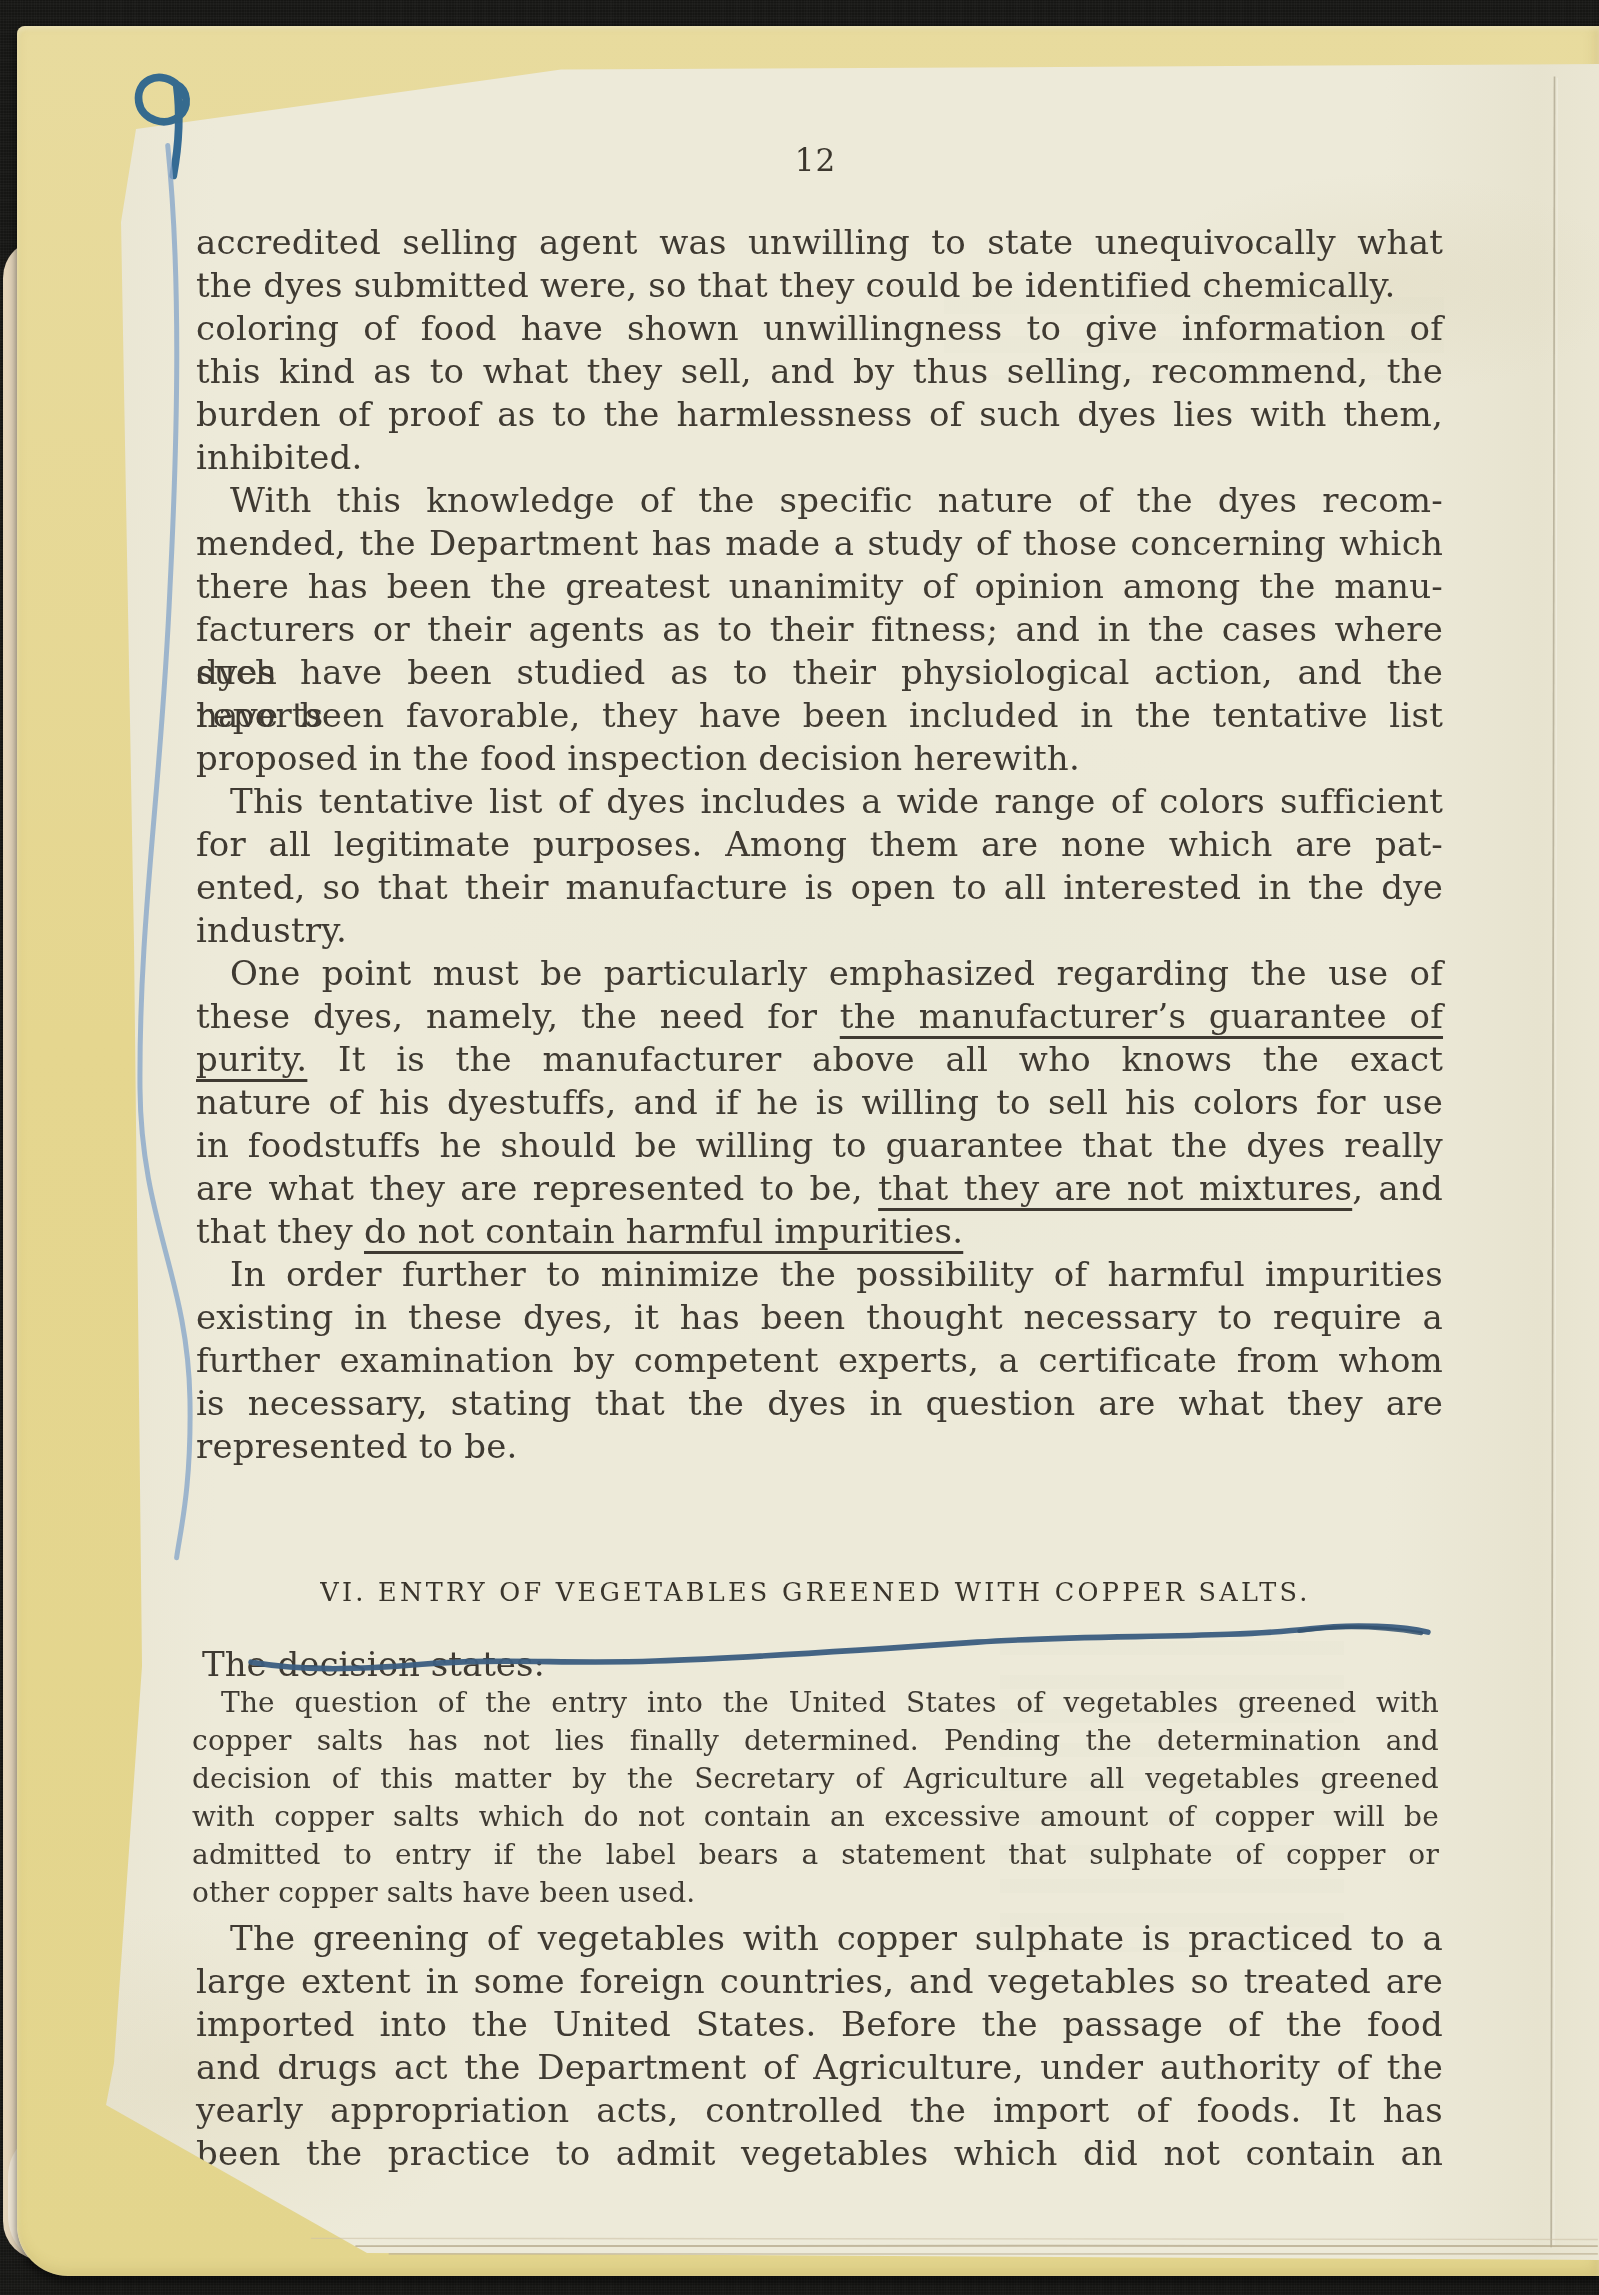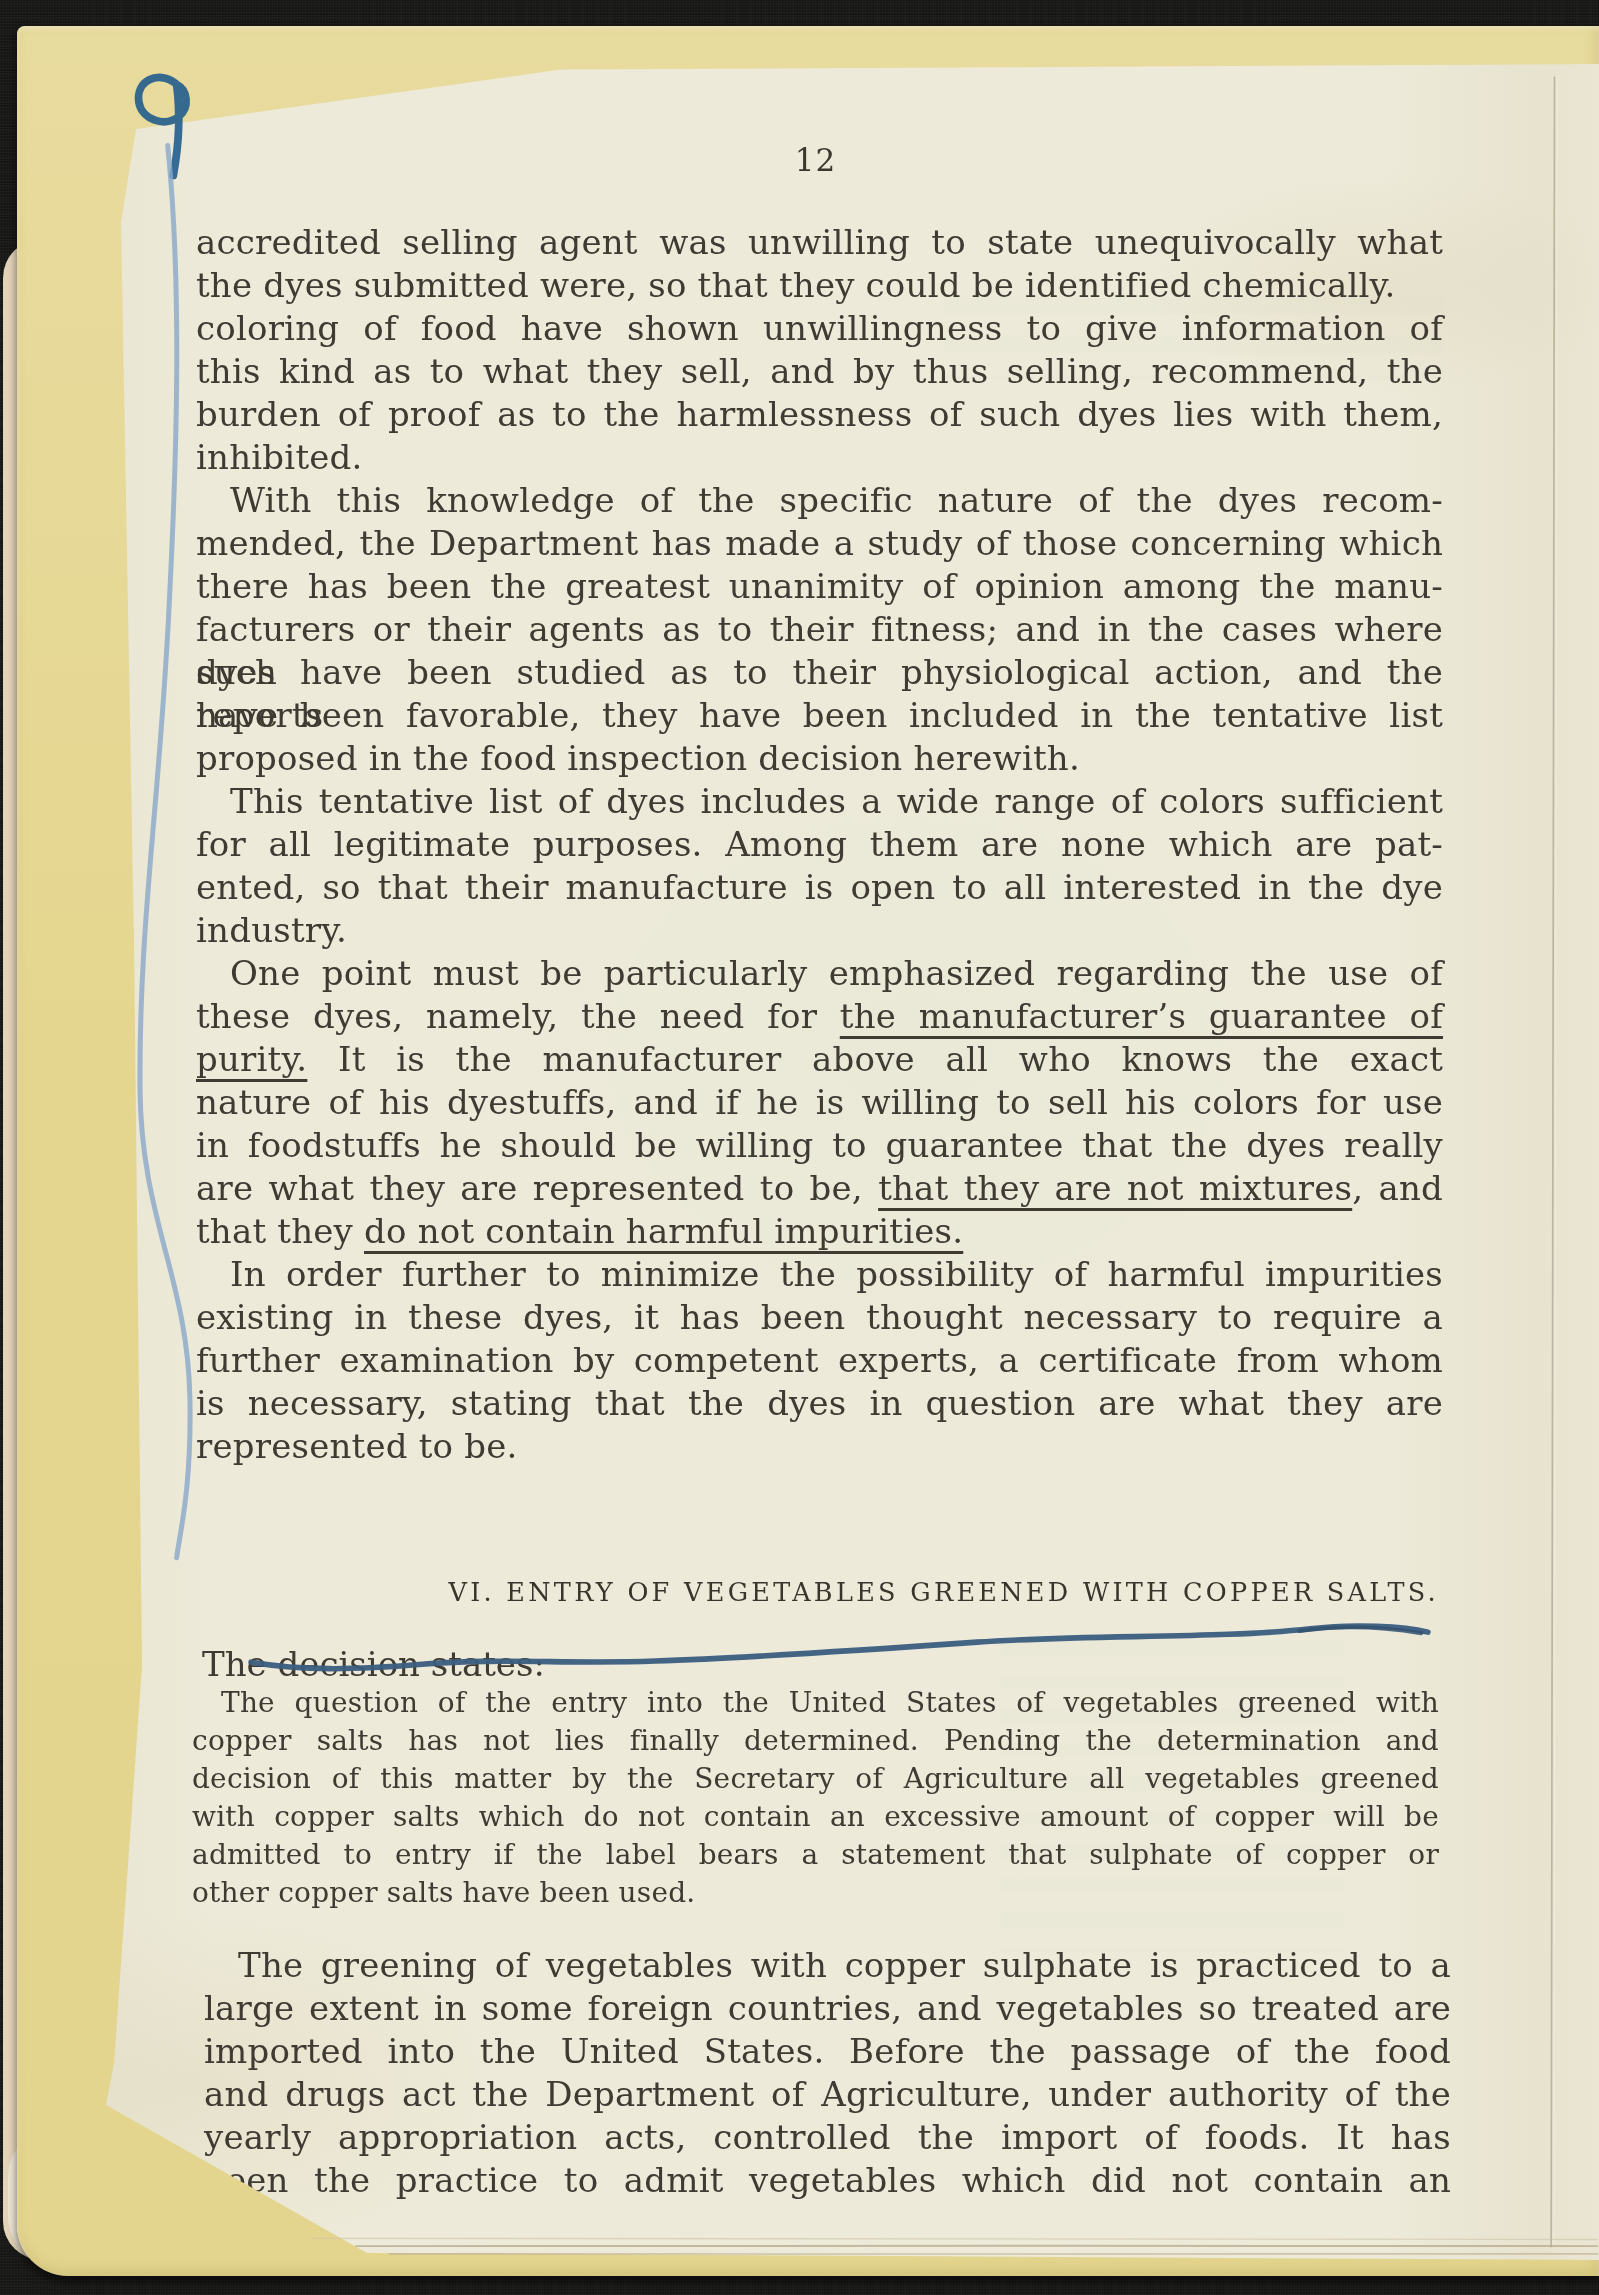--- a/index.html
+++ b/index.html
@@ -39,26 +39,26 @@
            background:repeating-linear-gradient(180deg, rgba(145,165,138,.06) 0 14.4px, transparent 14.4px 34px);}
   
   .text-col{position:absolute;left:114px;top:0;width:1247px;height:100%;color:#3f3a32;}
   .pageno{position:absolute;top:78px;width:100%;text-align:center;font-size:31px;letter-spacing:1.1px;color:#3c372e;}
   .body-lines{position:absolute;top:157px;left:4px;width:100%;}
   .line{height:43px;line-height:43px;font-size:34px;text-align:justify;text-align-last:justify;letter-spacing:0.2px;}
   .line.first{padding-left:34px;}
   .line.last{text-align-last:left;}
   .u{text-decoration-line:underline;text-decoration-style:wavy;text-decoration-color:#3f6184;
      text-decoration-thickness:3.1px;text-underline-offset:8.3px;text-decoration:underline;}
-  .heading{position:absolute;top:1513px;width:100%;text-align:right;font-size:25.5px;letter-spacing:3.3px;color:#3a352c;}
+  .heading{position:absolute;top:1513px;width:100%;text-align:center;font-size:25.5px;letter-spacing:3.3px;color:#3a352c;}
   .intro{position:absolute;top:1580px;width:100%;font-size:34px;padding-left:10px;box-sizing:border-box;color:#3f3a32;}
   .quote-lines{position:absolute;top:1620px;left:0;width:100%;}
   .quote-lines .line{height:38px;line-height:38px;font-size:28px;}
   .quote-lines .line.first{padding-left:29px;}
-  .closing-lines{position:absolute;top:1853px;left:12px;width:100%;margin-top:27px;}
+  .closing-lines{position:absolute;top:1853px;left:4px;width:100%;}
   .ink{position:absolute;left:0;top:0;width:1599px;height:2295px;z-index:5;pointer-events:none;}
 </style>
 </head>
 <body>
 
 <div class="scan">
   <div class="underpage underpage-a"></div>
   <div class="underpage underpage-b"></div>
   <div class="album"></div>
 

